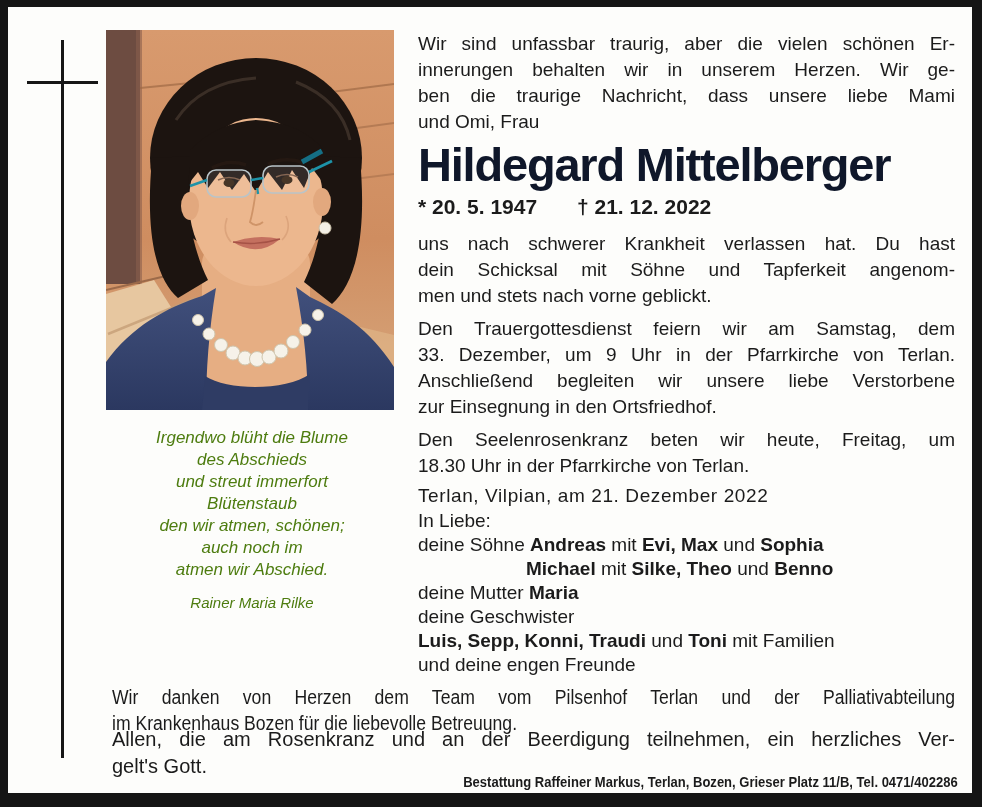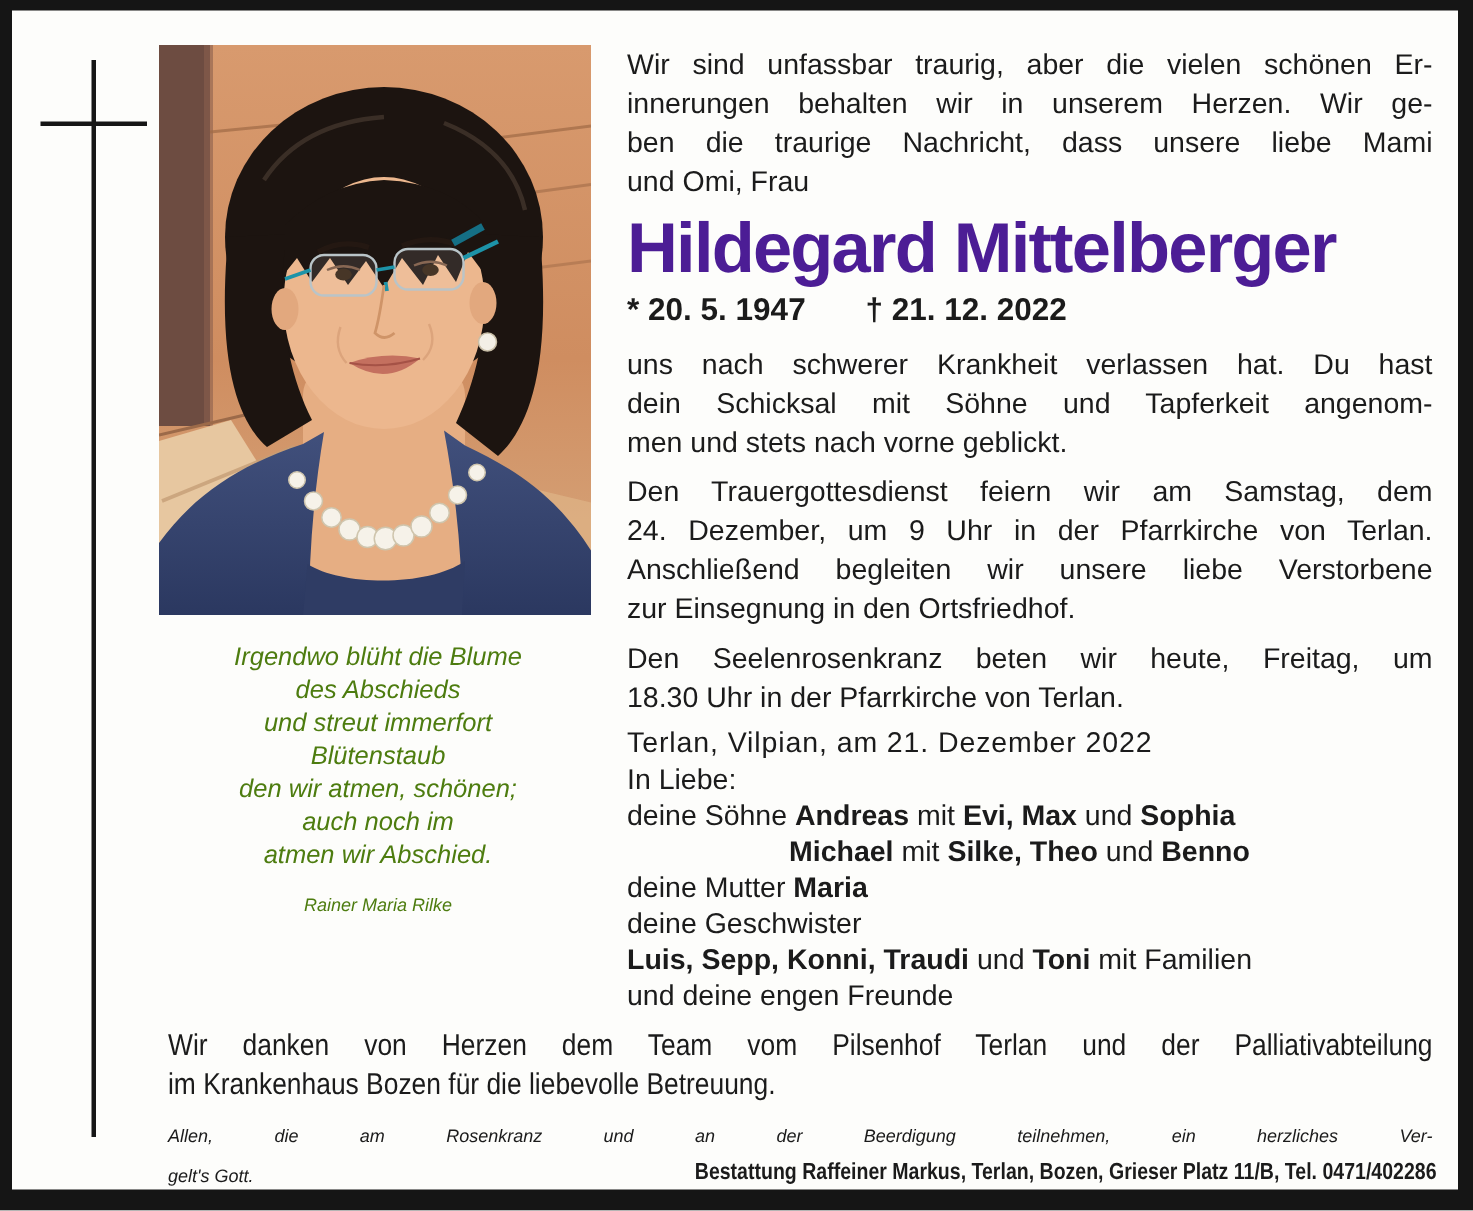--- a/index.html
+++ b/index.html
@@ -16,39 +16,39 @@
   }
   
   .cross-v{position:absolute;left:53px;top:33px;width:3px;height:718px;background:#161616;}
   .cross-h{position:absolute;left:19px;top:74px;width:71px;height:3px;background:#161616;}
   
   .photo{position:absolute;left:98px;top:23px;width:288px;height:380px;}
   .photo svg{display:block;width:100%;height:100%;}
   
   .poem{position:absolute;left:96px;top:420px;width:296px;text-align:center;
         font-style:italic;font-size:17px;line-height:22px;color:#4d7c0f;}
-  .poem-author{margin-top:11px;font-size:12px;}
+  .poem-author{margin-top:11px;font-size:15px;}
   
   .col{position:absolute;left:410px;top:24px;width:537px;font-size:19px;line-height:26px;}
   .jl{display:block;text-align:justify;text-align-last:justify;}
   .ll{display:block;}
   .para{margin:0 0 0 0;} .mt12{margin-top:12px;} .mt7{margin-top:7px;} .mt4{margin-top:4px;} .mt10{margin-top:0;}
-  .name{font-size:47px;line-height:48px;font-weight:bold;letter-spacing:-1.2px;white-space:nowrap;margin-top:6px;color:#4c1d95;}
+  .name{font-size:47px;line-height:48px;font-weight:bold;letter-spacing:-1.2px;white-space:nowrap;margin-top:6px;color:#0f172a;}
   .dates{font-size:21px;line-height:24px;font-weight:bold;margin-top:6px;}
   .dates .death{margin-left:34px;}
   .dateline{letter-spacing:0.6px;}
   .family{line-height:24px;}
   .family b{font-weight:bold;}
   .indent{padding-left:108px;}
   
   .thanks1{position:absolute;left:104px;top:678px;width:958px;
            font-size:20px;line-height:25.5px;
            transform:scaleX(0.88);transform-origin:0 0;}
-  .thanks2{position:absolute;left:104px;top:737px;width:843px;
-           font-size:12px;line-height:26.5px;font-style:italic;}
+  .thanks2{position:absolute;left:104px;top:719px;width:843px;
+           font-size:20px;line-height:26.5px;}
   .funeral{position:absolute;right:14px;top:766px;font-size:15.5px;font-weight:bold;
            white-space:nowrap;transform:scaleX(0.84);transform-origin:100% 50%;}
 </style>
 </head>
 <body>
 
 <div class="sheet">
 
   <div>
     <div class="cross-v"></div>
@@ -170,21 +170,21 @@
     </div>
 
     <p class="para mt12">
       <span class="jl">uns nach schwerer Krankheit verlassen hat. Du hast</span>
       <span class="jl">dein Schicksal mit Söhne und Tapferkeit angenom-</span>
       <span class="ll">men und stets nach vorne geblickt.</span>
     </p>
 
     <p class="para mt7">
       <span class="jl">Den Trauergottesdienst feiern wir am Samstag, dem</span>
-      <span class="jl">24. Dezember, um 9 Uhr in der Pfarrkirche von Terlan.</span>
+      <span class="jl">33. Dezember, um 9 Uhr in der Pfarrkirche von Terlan.</span>
       <span class="jl">Anschließend begleiten wir unsere liebe Verstorbene</span>
       <span class="ll">zur Einsegnung in den Ortsfriedhof.</span>
     </p>
 
     <p class="para mt7">
       <span class="jl">Den Seelenrosenkranz beten wir heute, Freitag, um</span>
       <span class="ll">18.30 Uhr in der Pfarrkirche von Terlan.</span>
     </p>
 
     <div class="dateline mt4">Terlan, Vilpian, am 21. Dezember 2022</div>

